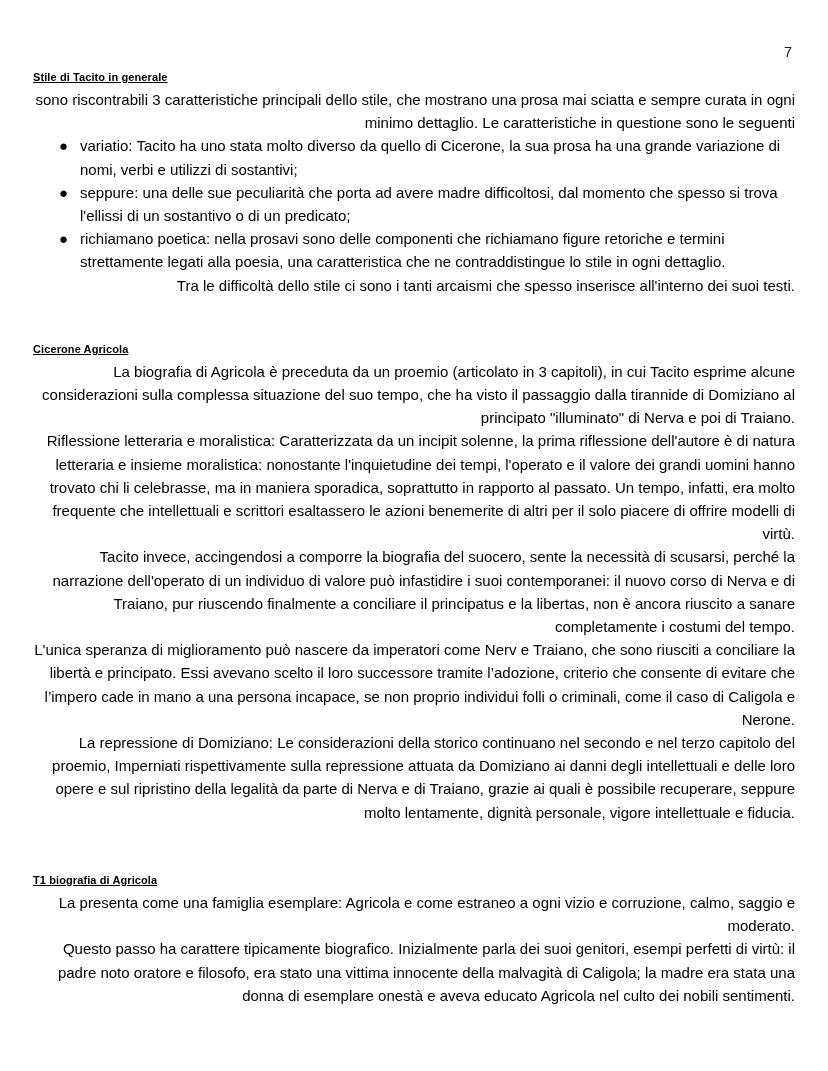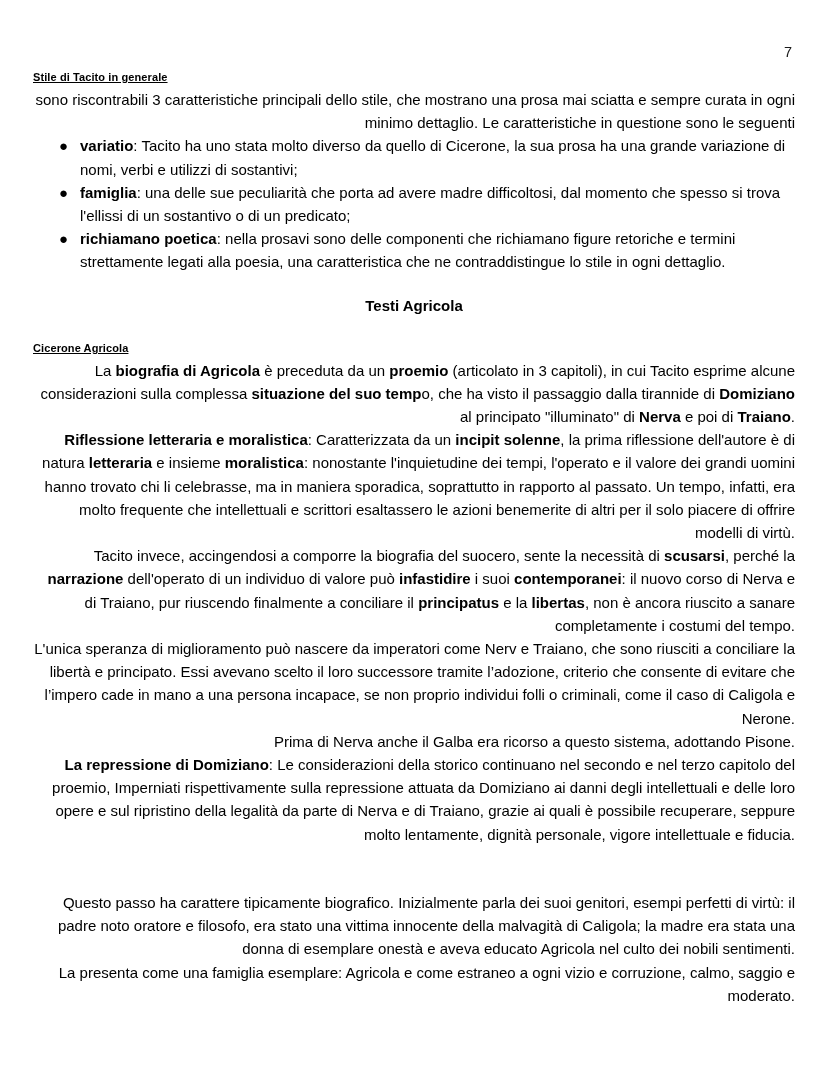--- a/index.html
+++ b/index.html
@@ -41,21 +41,21 @@
     letter-spacing: 0.1px;
     text-decoration: underline;
   }
   p.body-text {
     font-size: 15px;
     margin: 0;
     line-height: 23.2px;
     text-align: right;
   }
   p.body-text b, li b, h2 b {
-    font-weight: bold;
+    font-weight: normal;
   }
   ul.feature-list {
     margin: 0;
     padding: 0;
     list-style: none;
   }
   ul.feature-list li {
     font-size: 15px;
     line-height: 23.2px;
     position: relative;
@@ -91,49 +91,49 @@
 
     <h2 class="section-title">Stile di Tacito in generale</h2>
 
     <p class="body-text">sono riscontrabili 3 caratteristiche principali dello stile, che mostrano una prosa mai sciatta e sempre curata in ogni minimo dettaglio. Le caratteristiche in questione sono le seguenti</p>
 
     <ul class="feature-list">
       <li>
         <span class="bullet">●</span><b>variatio</b><span>: Tacito ha uno stata molto diverso da quello di Cicerone, la sua prosa ha una grande variazione di nomi, verbi e utilizzi di sostantivi;</span>
       </li>
       <li>
-        <span class="bullet">●</span><b>famiglia</b><span>: una delle sue peculiarità che porta ad avere madre difficoltosi, dal momento che spesso si trova l'ellissi di un sostantivo o di un predicato;</span>
+        <span class="bullet">●</span><b>seppure</b><span>: una delle sue peculiarità che porta ad avere madre difficoltosi, dal momento che spesso si trova l'ellissi di un sostantivo o di un predicato;</span>
       </li>
       <li>
         <span class="bullet">●</span><b>richiamano poetica</b><span>: nella prosavi sono delle componenti che richiamano figure retoriche e termini strettamente legati alla poesia, una caratteristica che ne contraddistingue lo stile in ogni dettaglio.</span>
       </li>
     </ul>
 
+    <p class="body-text">Tra le difficoltà dello stile ci sono i tanti arcaismi che spesso inserisce all'interno dei suoi testi.</p>
 
     <div class="gap-center-top"></div>
 
-    <h3 class="centered-title">Testi Agricola</h3>
 
     <div class="gap-center-bottom"></div>
 
     <h2 class="section-title">Cicerone Agricola</h2>
 
     <p class="body-text"><span>La </span><b>biografia di Agricola</b><span> è preceduta da un </span><b>proemio</b><span> (articolato in 3 capitoli), in cui Tacito esprime alcune considerazioni sulla complessa </span><b>situazione del suo temp</b><span>o, che ha visto il passaggio dalla tirannide di </span><b>Domiziano</b><span> al principato "illuminato" di </span><b>Nerva</b><span> e poi di </span><b>Traiano</b><span>.</span></p>
 
     <p class="body-text"><b>Riflessione letteraria e moralistica</b><span>: Caratterizzata da un </span><b>incipit solenne</b><span>, la prima riflessione dell'autore è di natura </span><b>letteraria</b><span> e insieme </span><b>moralistica</b><span>: nonostante l'inquietudine dei tempi, l'operato e il valore dei grandi uomini hanno trovato chi li celebrasse, ma in maniera sporadica, soprattutto in rapporto al passato. Un tempo, infatti, era molto frequente che intellettuali e scrittori esaltassero le azioni benemerite di altri per il solo piacere di offrire modelli di virtù.</span></p>
 
     <p class="body-text"><span>Tacito invece, accingendosi a comporre la biografia del suocero, sente la necessità di </span><b>scusarsi</b><span>, perché la </span><b>narrazione</b><span> dell'operato di un individuo di valore può </span><b>infastidire</b><span> i suoi </span><b>contemporanei</b><span>: il nuovo corso di Nerva e di Traiano, pur riuscendo finalmente a conciliare il </span><b>principatus</b><span> e la </span><b>libertas</b><span>, non è ancora riuscito a sanare completamente i costumi del tempo.</span></p>
 
     <p class="body-text">L'unica speranza di miglioramento può nascere da imperatori come Nerv e Traiano, che sono riusciti a conciliare la libertà e principato. Essi avevano scelto il loro successore tramite l’adozione, criterio che consente di evitare che l’impero cade in mano a una persona incapace, se non proprio individui folli o criminali, come il caso di Caligola e Nerone.</p>
 
-    <p class="body-text">Prima di Nerva anche il Galba era ricorso a questo sistema, adottando Pisone.</p>
 
     <p class="body-text"><b>La repressione di Domiziano</b><span>: Le considerazioni della storico continuano nel secondo e nel terzo capitolo del proemio, Imperniati rispettivamente sulla repressione attuata da Domiziano ai danni degli intellettuali e delle loro opere e sul ripristino della legalità da parte di Nerva e di Traiano, grazie ai quali è possibile recuperare, seppure molto lentamente, dignità personale, vigore intellettuale e fiducia.</span></p>
 
     <div class="gap-large"></div>
 
+    <h2 class="section-title">T1 biografia di Agricola</h2>
+
+    <p class="body-text">La presenta come una famiglia esemplare: Agricola e come estraneo a ogni vizio e corruzione, calmo, saggio e moderato.</p>
 
     <p class="body-text">Questo passo ha carattere tipicamente biografico. Inizialmente parla dei suoi genitori, esempi perfetti di virtù: il padre noto oratore e filosofo, era stato una vittima innocente della malvagità di Caligola; la madre era stata una donna di esemplare onestà e aveva educato Agricola nel culto dei nobili sentimenti.</p>
-
-    <p class="body-text">La presenta come una famiglia esemplare: Agricola e come estraneo a ogni vizio e corruzione, calmo, saggio e moderato.</p>
 
   </div>
 </div>
 
 </body></html>

